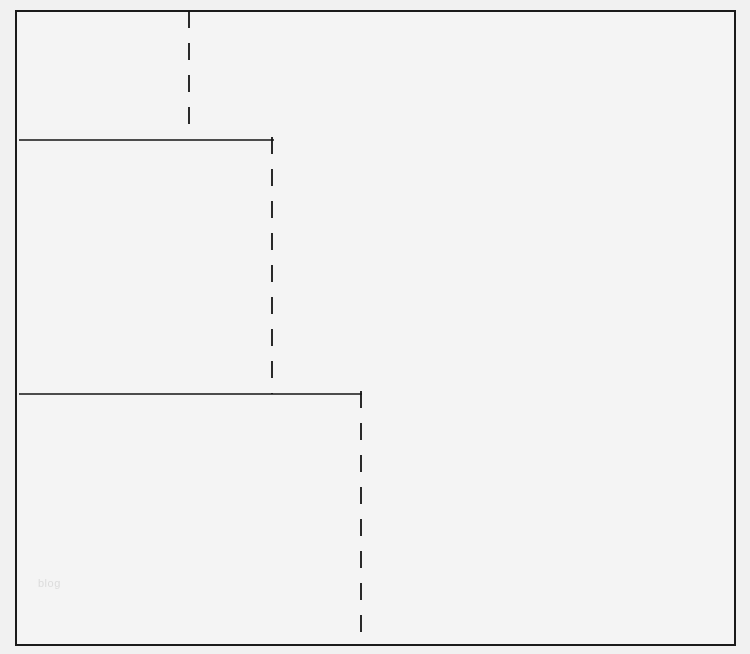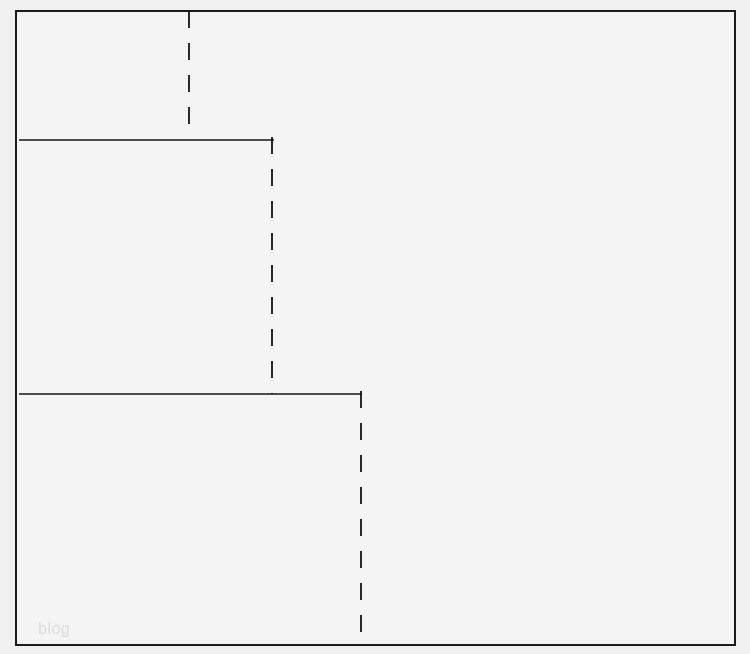--- a/index.html
+++ b/index.html
@@ -33,22 +33,22 @@
   }
   line.dashed {
     stroke: var(--line-color, #141414);
     stroke-width: 1.8;
     fill: none;
     
   }
   .watermark {
     position: absolute;
     left: 38px;
-    top: 620px;
-    font-size: 16px;
+    top: 577px;
+    font-size: 11px;
     letter-spacing: 0.5px;
     color: var(--watermark-color, #dcdcdc);
     user-select: none;
   }
 </style>
 </head>
 <body>
 
 <div class="canvas">
   <svg width="750" height="654" viewBox="0 0 750 654">

